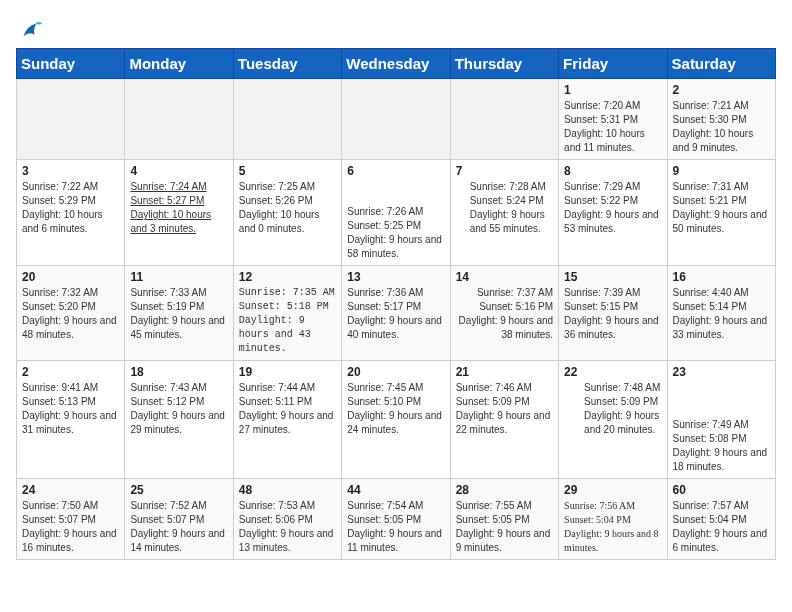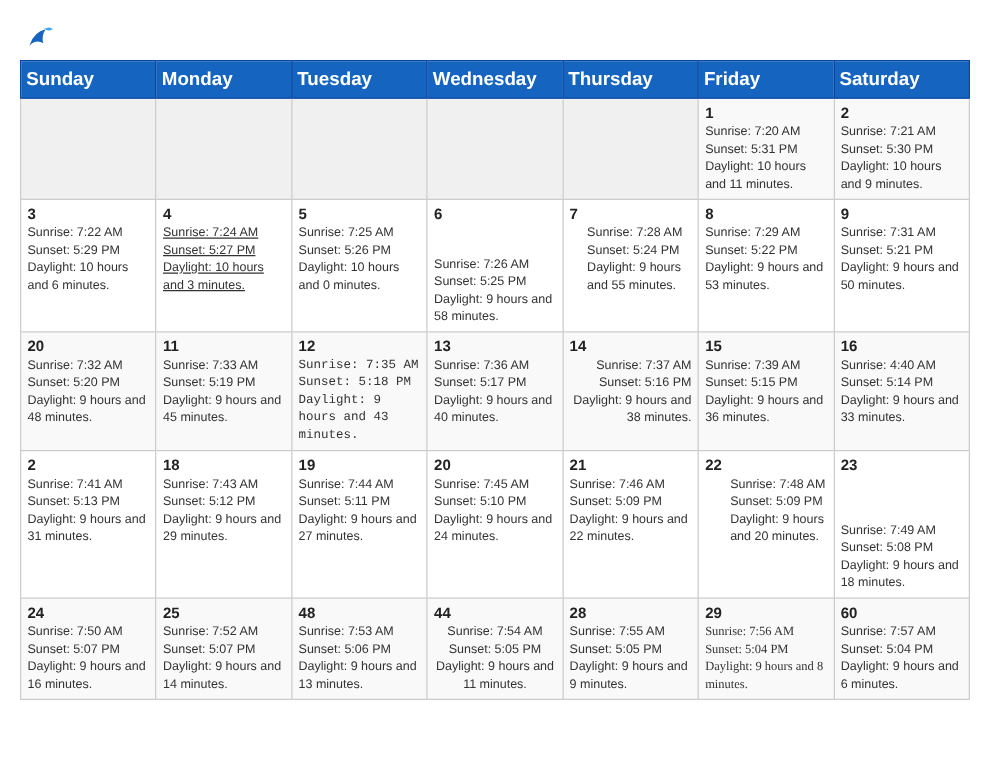--- a/index.html
+++ b/index.html
@@ -223,21 +223,21 @@
         <td>
           <span class="day-number">16</span>
           <div class="day-info" style="white-space: pre-line;">Sunrise: 4:40 AM
 Sunset: 5:14 PM
 Daylight: 9 hours and 33 minutes.</div>
         </td>
       </tr>
       <tr>
         <td>
           <span class="day-number">2</span>
-          <div class="day-info" style="white-space: pre-line;">Sunrise: 7:41 AM
+          <div class="day-info" style="white-space: pre-line;">Sunrise: 9:41 AM
 Sunset: 5:13 PM
 Daylight: 9 hours and 31 minutes.</div>
         </td>
         <td>
           <span class="day-number">18</span>
           <div class="day-info" style="white-space: pre-line;">Sunrise: 7:43 AM
 Sunset: 5:12 PM
 Daylight: 9 hours and 29 minutes.</div>
         </td>
         <td>
@@ -285,21 +285,21 @@
 Daylight: 9 hours and 14 minutes.</div>
         </td>
         <td>
           <span class="day-number">48</span>
           <div class="day-info" style="white-space: pre-line;">Sunrise: 7:53 AM
 Sunset: 5:06 PM
 Daylight: 9 hours and 13 minutes.</div>
         </td>
         <td>
           <span class="day-number">44</span>
-          <div class="day-info" style="white-space: pre-line; text-align: center;">Sunrise: 7:54 AM
+          <div class="day-info" style="white-space: pre-line;">Sunrise: 7:54 AM
 Sunset: 5:05 PM
 Daylight: 9 hours and 11 minutes.</div>
         </td>
         <td>
           <span class="day-number">28</span>
           <div class="day-info" style="white-space: pre-line;">Sunrise: 7:55 AM
 Sunset: 5:05 PM
 Daylight: 9 hours and 9 minutes.</div>
         </td>
         <td>

